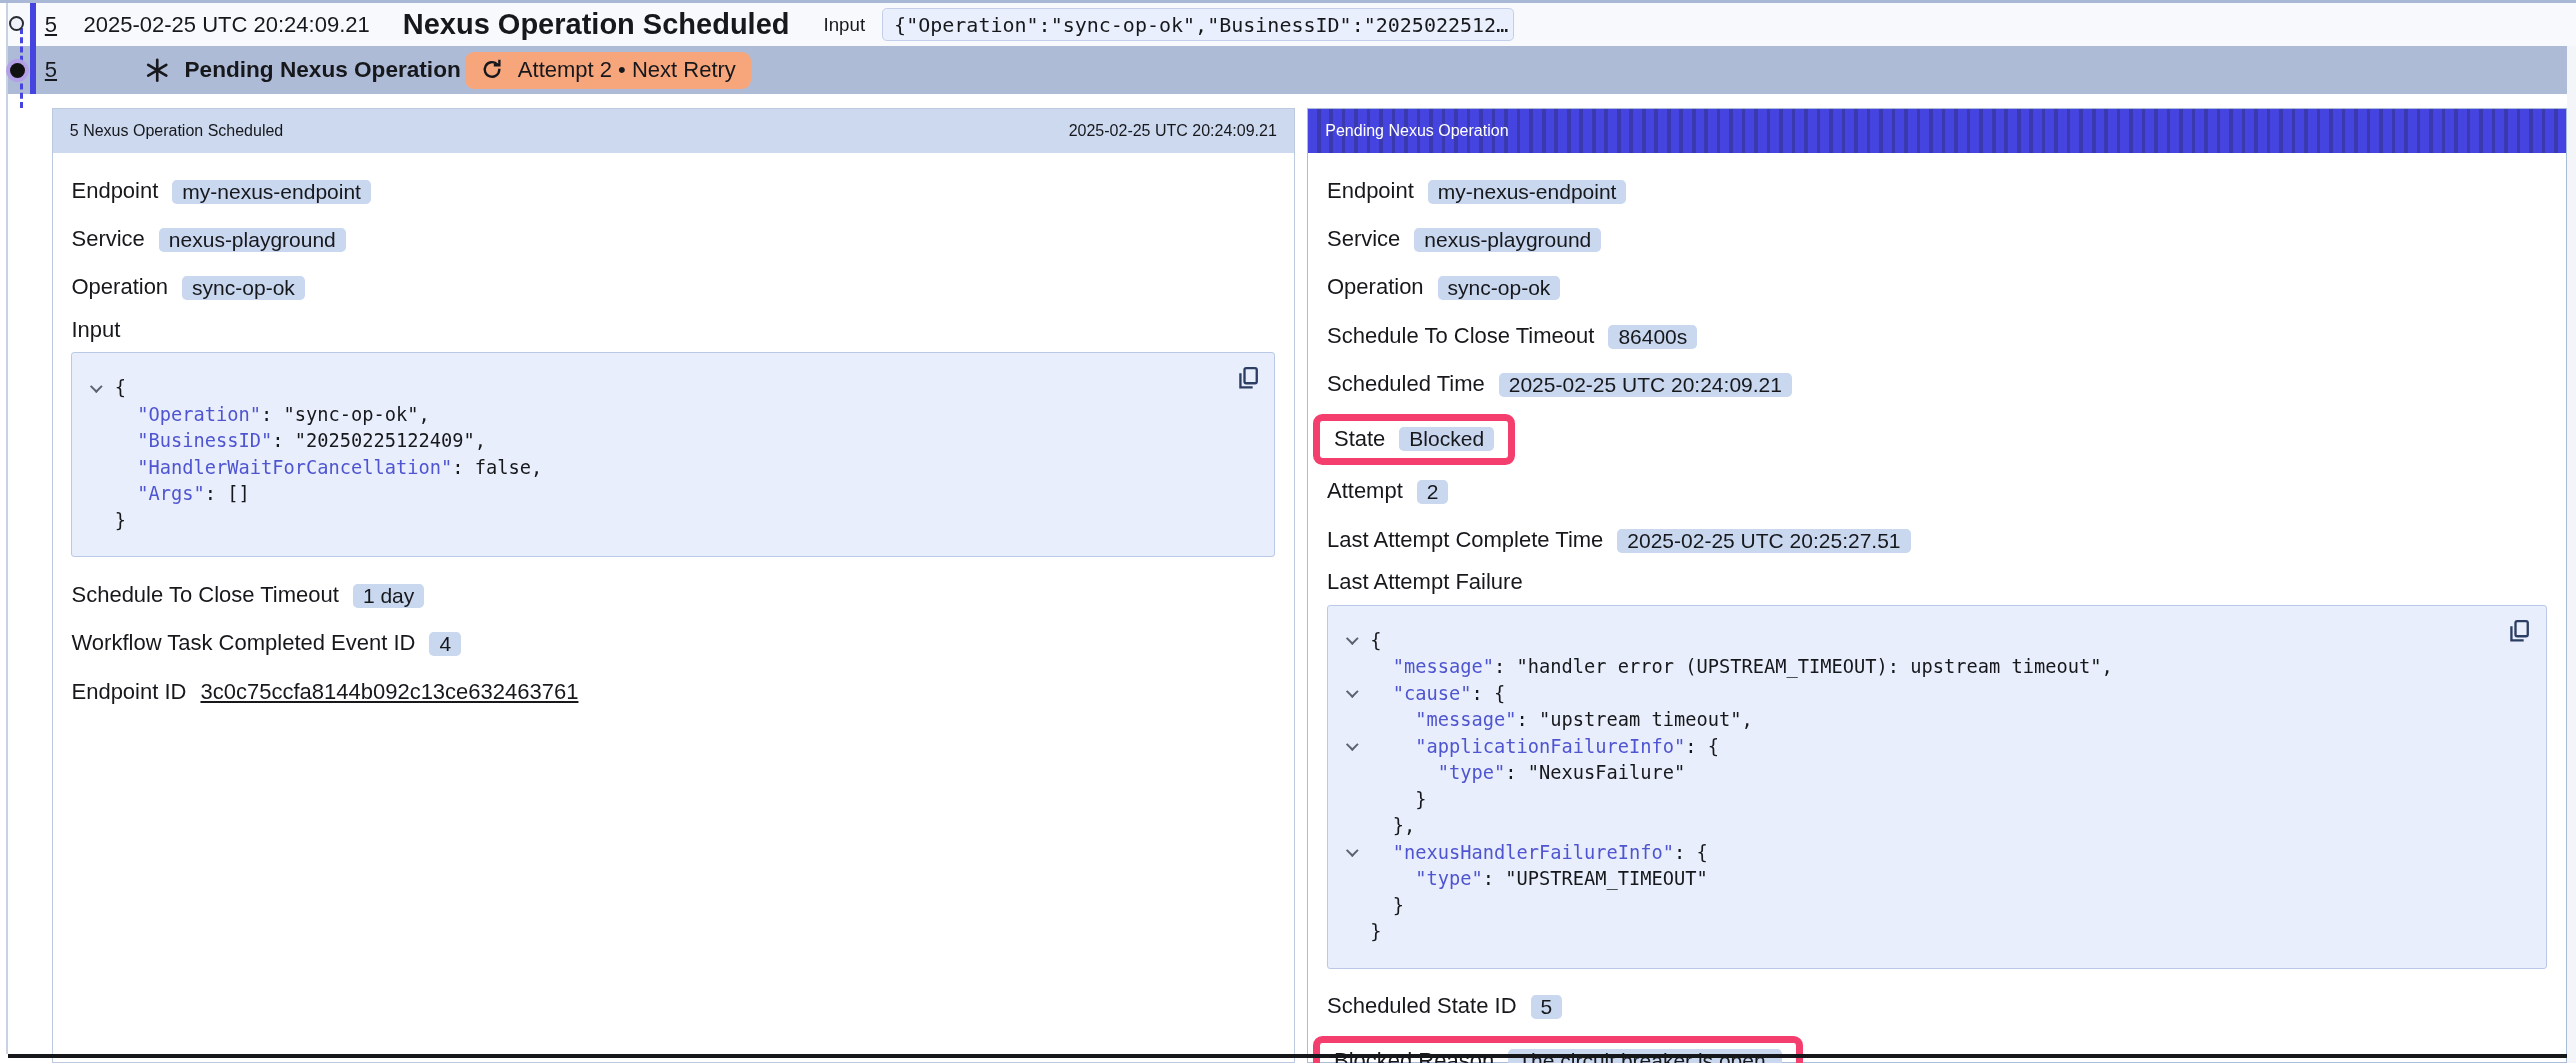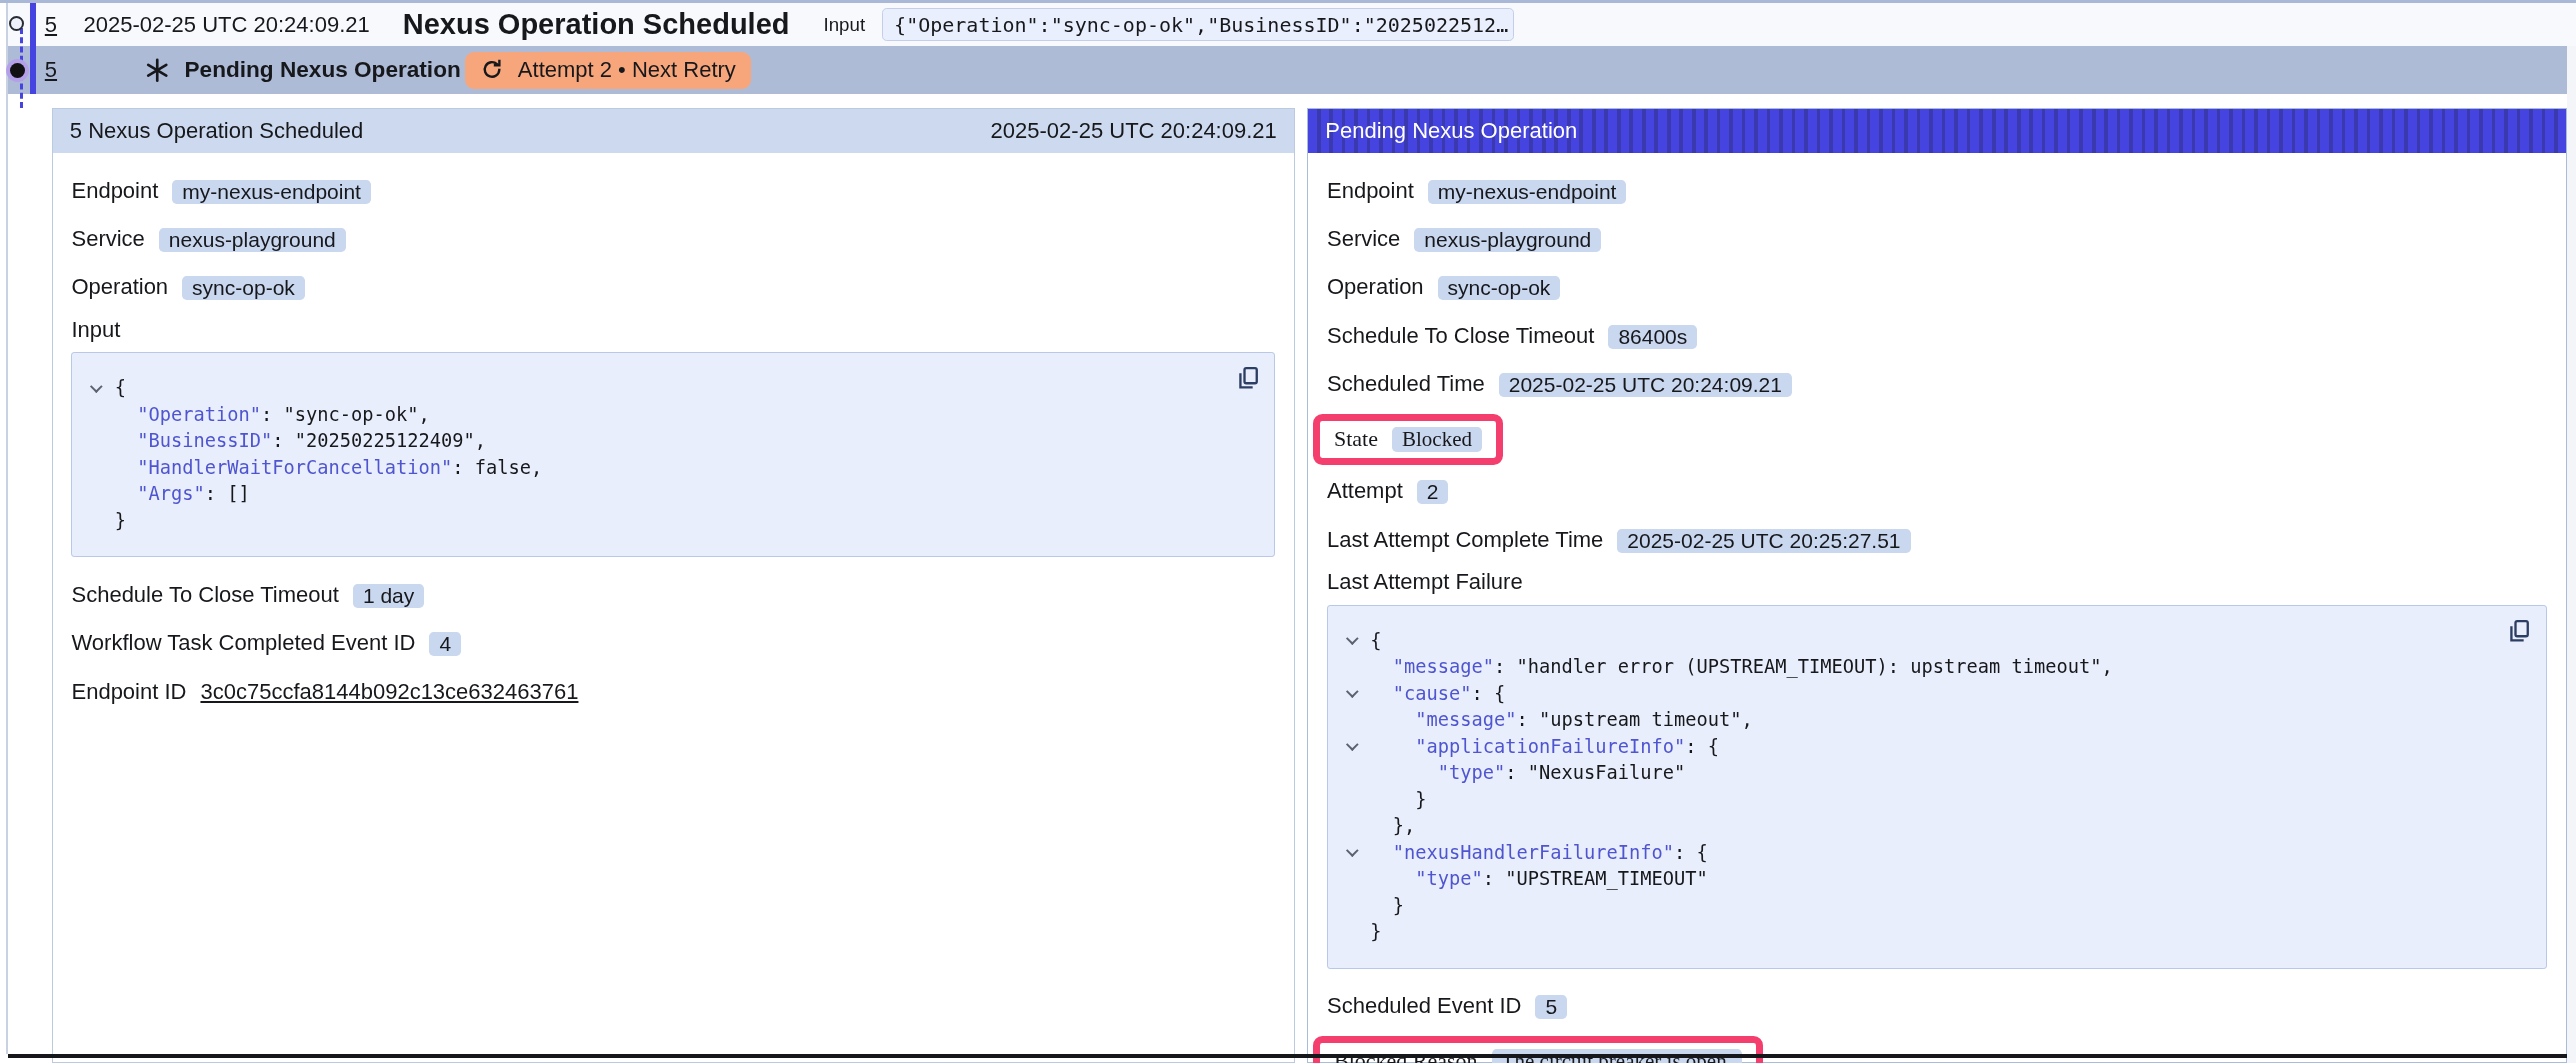--- a/index.html
+++ b/index.html
@@ -43,21 +43,21 @@
               background:#111; box-shadow:0 0 0 3.9px #b3a0e8; z-index:5; }
 
   
   .detail { position:absolute; left:7.8px; right:0; top:91px; bottom:0; background:#fff;
             display:flex; gap:12.5px; padding:14px 9.4px 0 44px; z-index:2; }
   .panel { background:#fff; border:1.6px solid #bccadf; }
   .panel.left  { width:1243px; flex:none; }
   .panel.right { flex:1 1 auto; border-color:#aabdd8; }
   .panel-header {
     height:44px; display:flex; align-items:center; justify-content:space-between;
-    padding:0 17px; font-size:22px; background:#ccd9ef;
+    padding:0 17px; font-size:16px; background:#ccd9ef;
   }
   .panel-header.striped {
     background:repeating-linear-gradient(90deg,
       var(--accent-indigo,#4544e0) 0px, var(--accent-indigo,#4544e0) 8.6px,
       var(--stripe-dark,#3a39ae) 8.6px, var(--stripe-dark,#3a39ae) 12.5px);
     color:#ffffff; justify-content:flex-start;
   }
   .panel-body { padding:18.7px 18.7px 7.8px 18.7px; }
 
   .frow { display:flex; align-items:flex-end; gap:14px; margin-bottom:16.4px; min-height:32px; }
@@ -77,21 +77,21 @@
              transform:rotate(45deg); margin-top:-4.7px; }
   .jkey { color:var(--json-key,#4f55d0); }
   .copy-btn { position:absolute; top:11px; right:12.5px; cursor:pointer; background:none; border:none; }
 
   
   .annotation {
     display:inline-flex; align-items:center; gap:14px;
     border:7px solid var(--annotation-pink,#f43f6e); border-radius:9.4px;
     padding:5.5px 14px; margin-left:-14px; background:transparent;
   }
-  .annot-row { margin-bottom:7.8px;font-family:Liberation Serif, serif; }
+  .annot-row { margin-bottom:7.8px; }
 
   .bottom-line { position:absolute; left:7.8px; right:0; top:1051px; height:3.9px; background:#16171b; z-index:5; }
 </style>
 </head>
 <body>
 
 <div class="screen" style="--accent-indigo: #4544e0; --stripe-dark: #3a39ae; --row-selected: #aebbd6; --top-border: #a9b8d6; --chip-bg: #c9d7ef; --code-bg: #e8eefb; --json-key: #4f55d0; --retry-badge-bg: #f7a67c; --annotation-pink: #f43f6e;">
 
   <div class="outer-line"></div>
 
@@ -242,21 +242,21 @@
             <div class="code-line"><span class="chev-cell"></span><span class="code-text">      <span class="jkey">"type"</span>: "NexusFailure"</span></div>
             <div class="code-line"><span class="chev-cell"></span><span class="code-text">    }</span></div>
             <div class="code-line"><span class="chev-cell"></span><span class="code-text">  },</span></div>
             <div class="code-line"><span class="chev-cell"><span class="chevron"></span></span><span class="code-text">  <span class="jkey">"nexusHandlerFailureInfo"</span>: {</span></div>
             <div class="code-line"><span class="chev-cell"></span><span class="code-text">    <span class="jkey">"type"</span>: "UPSTREAM_TIMEOUT"</span></div>
             <div class="code-line"><span class="chev-cell"></span><span class="code-text">  }</span></div>
             <div class="code-line"><span class="chev-cell"></span><span class="code-text">}</span></div>
           </div>
 
         <div class="frow">
-          <span>Scheduled Event ID</span>
+          <span>Scheduled State ID</span>
           <span class="chip">5</span>
         </div>
 
         <div class="frow annot-row">
           <span class="annotation">
             <span>Blocked Reason</span>
             <span class="chip">The circuit breaker is open.</span>
           </span>
         </div>
 

